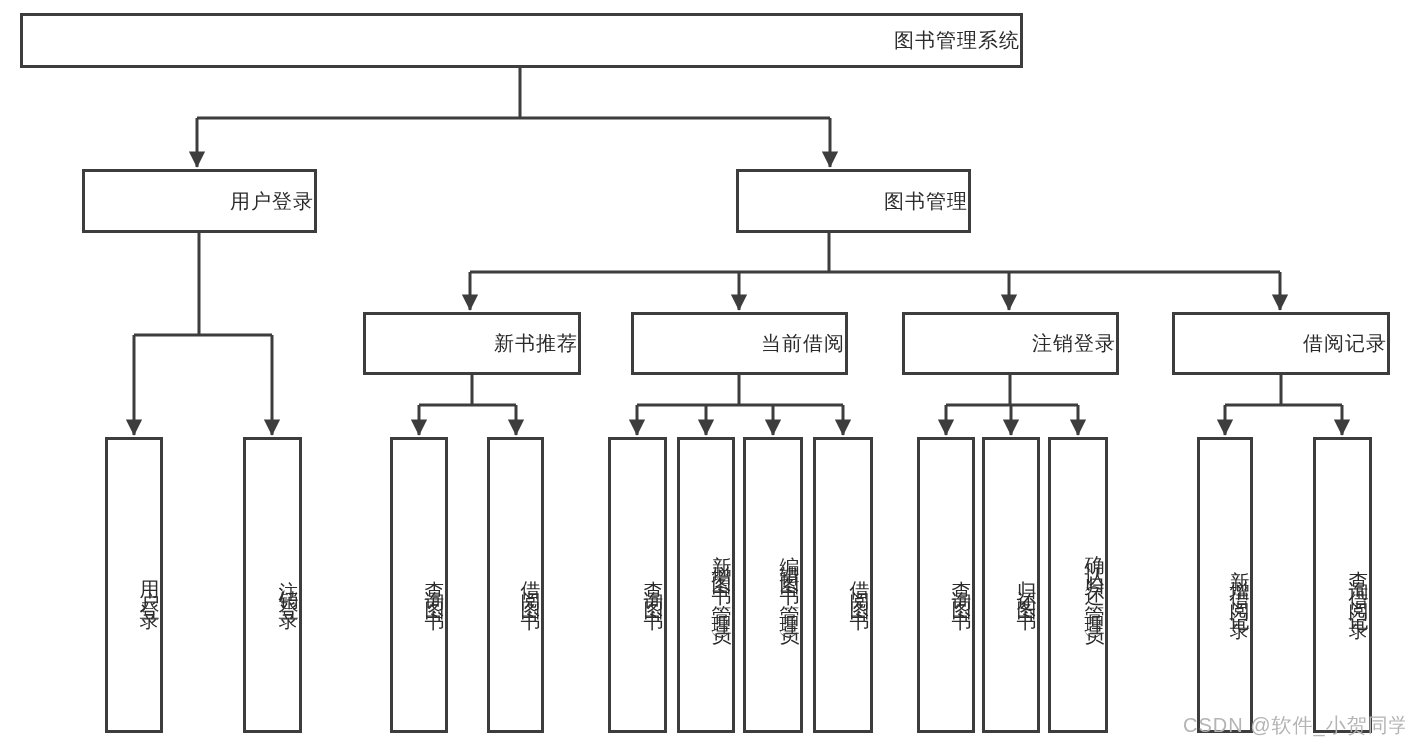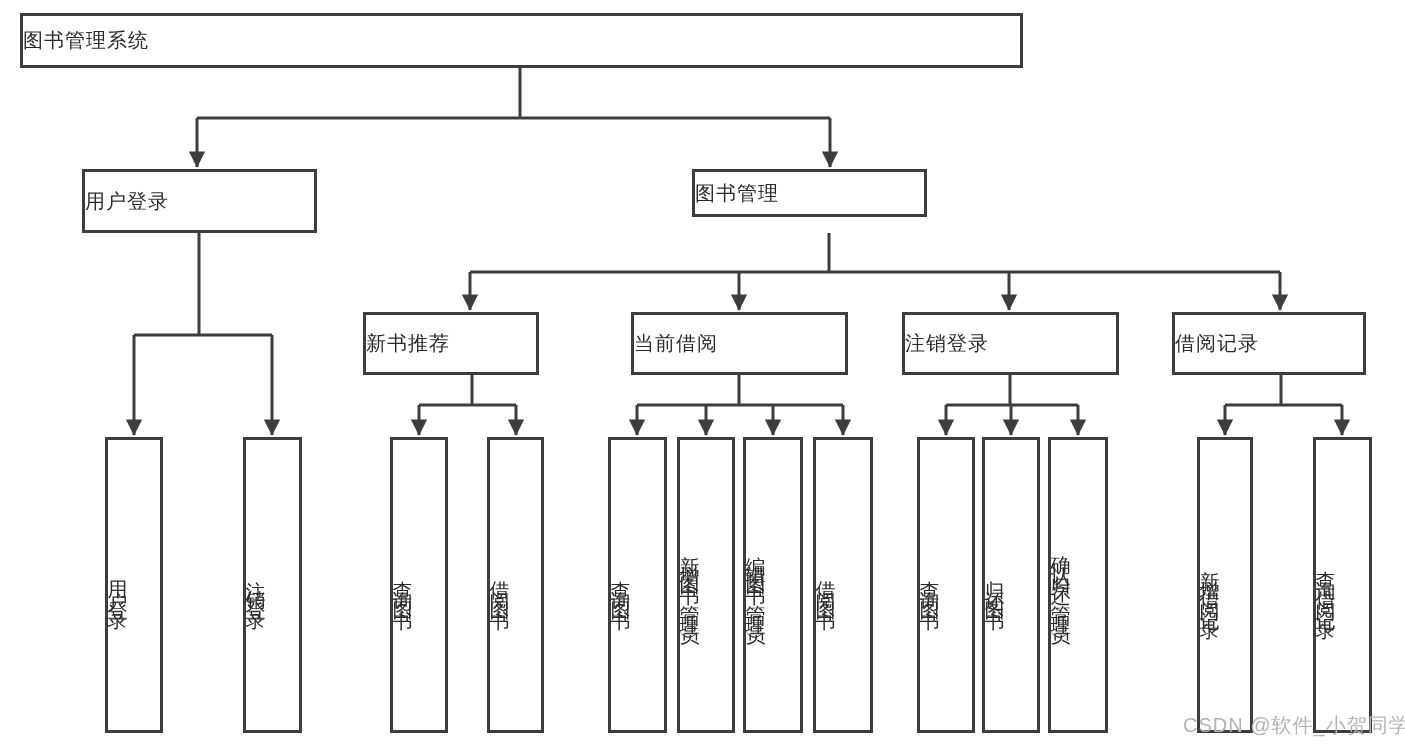--- a/index.html
+++ b/index.html
@@ -4,21 +4,21 @@
 <style>
   html,body{margin:0;padding:0;}
   body{
     width:1405px;height:747px;position:relative;background:#ffffff;
     font-family:"Liberation Sans","DejaVu Sans",sans-serif;
     overflow:hidden;
   }
   .connectors{position:absolute;left:0;top:0;width:1405px;height:747px;z-index:0;}
   .node{
     position:absolute;box-sizing:border-box;background:#ffffff;
-    border:3px solid #3d3d3d;display:flex;align-items:center;justify-content:flex-start;
+    border:3px solid #3d3d3d;display:flex;align-items:center;justify-content:flex-end;
     color:#2b2b2b;font-size:20px;z-index:1;
   }
   .node.h span{letter-spacing:1px;white-space:nowrap;}
   .node.v span{
     writing-mode:vertical-rl;text-orientation:mixed;
     letter-spacing:10px;line-height:1;white-space:nowrap;
   }
   .watermark{
     position:absolute;left:1183px;top:712px;z-index:2;
     font-size:20px;color:#b4b4b4;letter-spacing:1px;white-space:nowrap;
@@ -64,34 +64,34 @@
   </g>
 </svg>
 
 <div class="node h" style="left:20px;top:13px;width:1003px;height:55px">
   <span>图书管理系统</span>
 </div>
 
 <div class="node h" style="left:82px;top:169px;width:235px;height:64px">
   <span>用户登录</span>
 </div>
-<div class="node h" style="left:692px;top:169px;width:235px;height:48px">
+<div class="node h" style="left:736px;top:169px;width:235px;height:64px">
   <span>图书管理</span>
 </div>
 
-<div class="node h" style="left:363px;top:312px;width:176px;height:63px">
+<div class="node h" style="left:363px;top:312px;width:218px;height:63px">
   <span>新书推荐</span>
 </div>
 <div class="node h" style="left:631px;top:312px;width:217px;height:63px">
   <span>当前借阅</span>
 </div>
 <div class="node h" style="left:902px;top:312px;width:217px;height:63px">
   <span>注销登录</span>
 </div>
-<div class="node h" style="left:1172px;top:312px;width:194px;height:63px">
+<div class="node h" style="left:1172px;top:312px;width:218px;height:63px">
   <span>借阅记录</span>
 </div>
 
 <div class="node v" style="left:105px;top:437px;width:58px;height:296px">
   <span>用户登录</span>
 </div>
 <div class="node v" style="left:243px;top:437px;width:59px;height:296px">
   <span>注销登录</span>
 </div>
 

